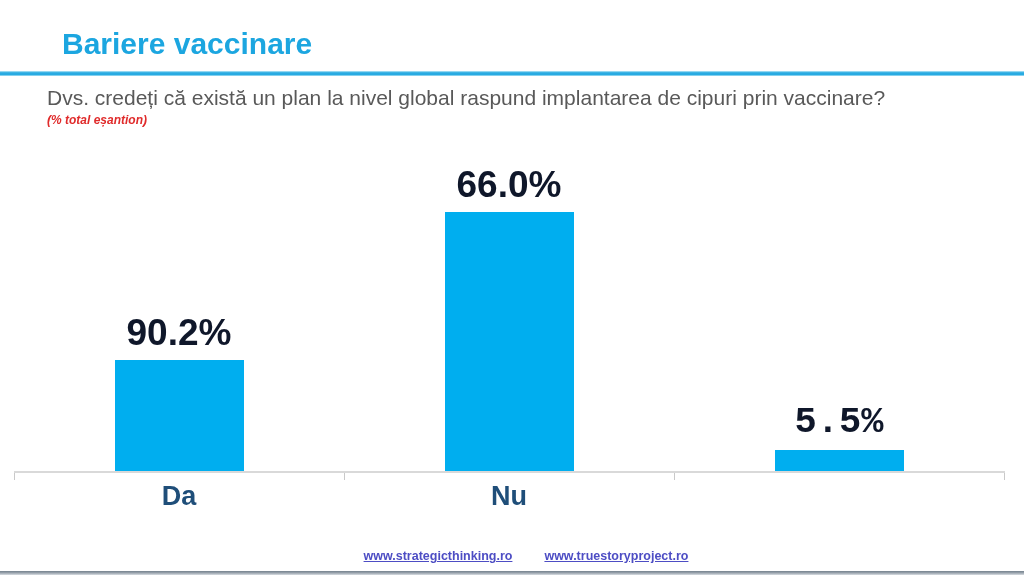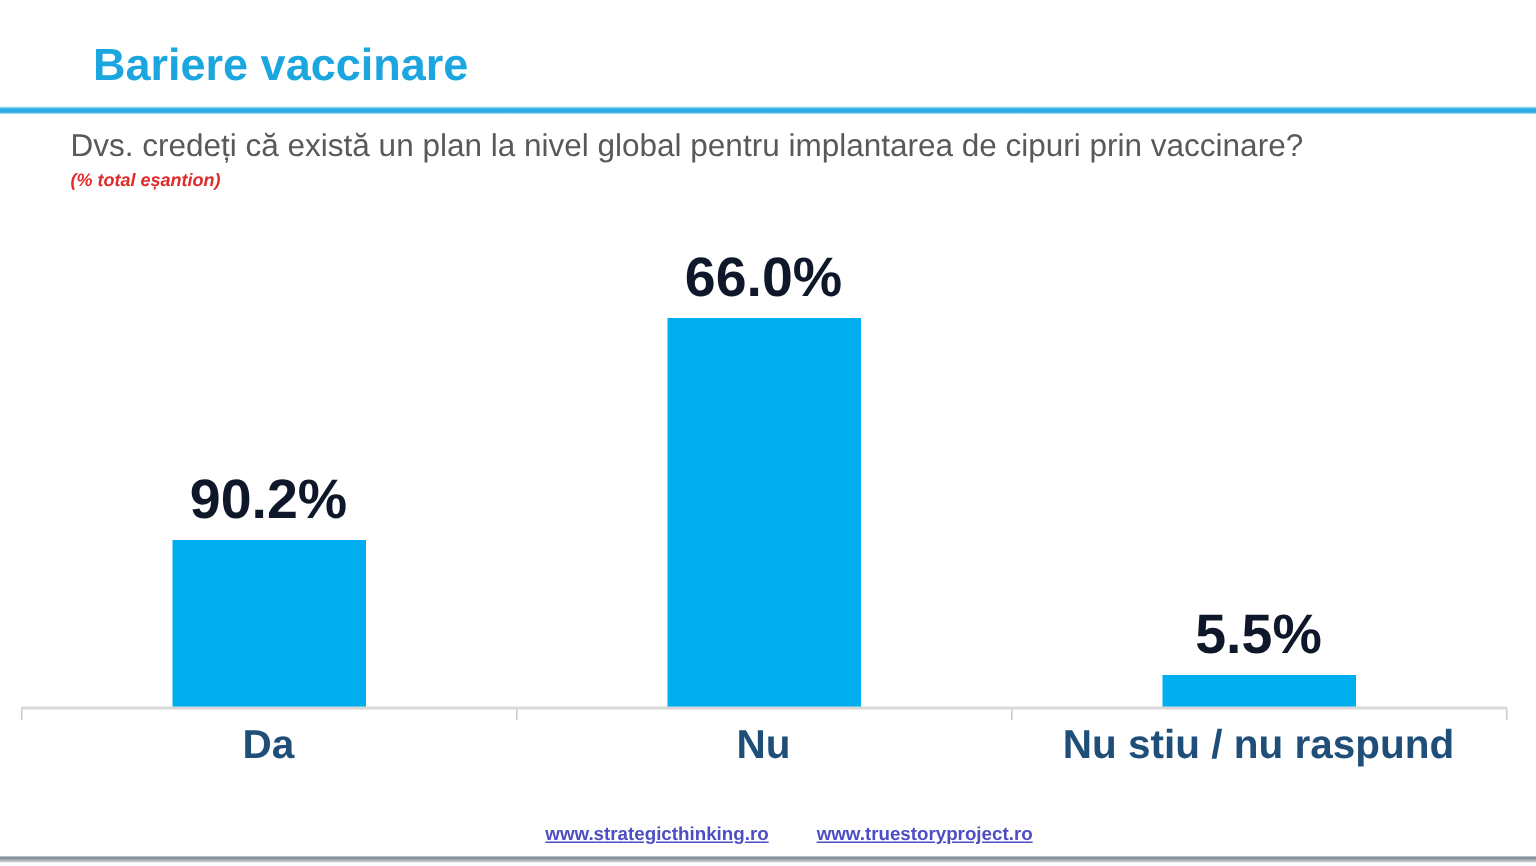--- a/index.html
+++ b/index.html
@@ -92,48 +92,47 @@
   }
 </style>
 </head>
 <body>
 
 <div class="slide">
 
   <div class="slide-title">Bariere vaccinare</div>
   <div class="header-rule"></div>
 
-  <div class="question">Dvs. credeți că există un plan la nivel global pentru implantarea de cipuri prin vaccinare?</div>
+  <div class="question">Dvs. credeți că există un plan la nivel global raspund implantarea de cipuri prin vaccinare?</div>
   <div class="note">(% total eșantion)</div>
 
   <div class="plot" id="plot">
       <div class="slot" style="left: 0px;">
         <div class="bar-value" style="bottom: 121px;">90.2%</div>
         <div class="bar" style="height: 112px;"></div>
       </div>
       <div class="slot" style="left: 330px;">
         <div class="bar-value" style="bottom: 269px;">66.0%</div>
         <div class="bar" style="height: 260px;"></div>
       </div>
       <div class="slot" style="left: 660px;">
-        <div class="bar-value" style="bottom: 31px;">5.5%</div>
+        <div class="bar-value" style="bottom: 31px; font-family: Liberation Mono, monospace;">5.5%</div>
         <div class="bar" style="height: 22px;"></div>
       </div>
     </div>
   <div class="axis-line"></div>
   <div id="ticks">
       <div class="tick" style="left: 14px;"></div>
       <div class="tick" style="left: 344px;"></div>
       <div class="tick" style="left: 674px;"></div>
       <div class="tick" style="left: 1004px;"></div>
     </div>
   <div class="cat-row" id="catrow">
       <div class="cat-label" style="left: 0px;">Da</div>
       <div class="cat-label" style="left: 330px;">Nu</div>
-      <div class="cat-label" style="left: 660px;">Nu stiu / nu raspund</div>
     </div>
 
   <div class="footer">
     <a href="#">www.strategicthinking.ro</a>
     <a href="#">www.truestoryproject.ro</a>
   </div>
 
   <div class="bottom-rule"></div>
 </div>
 

